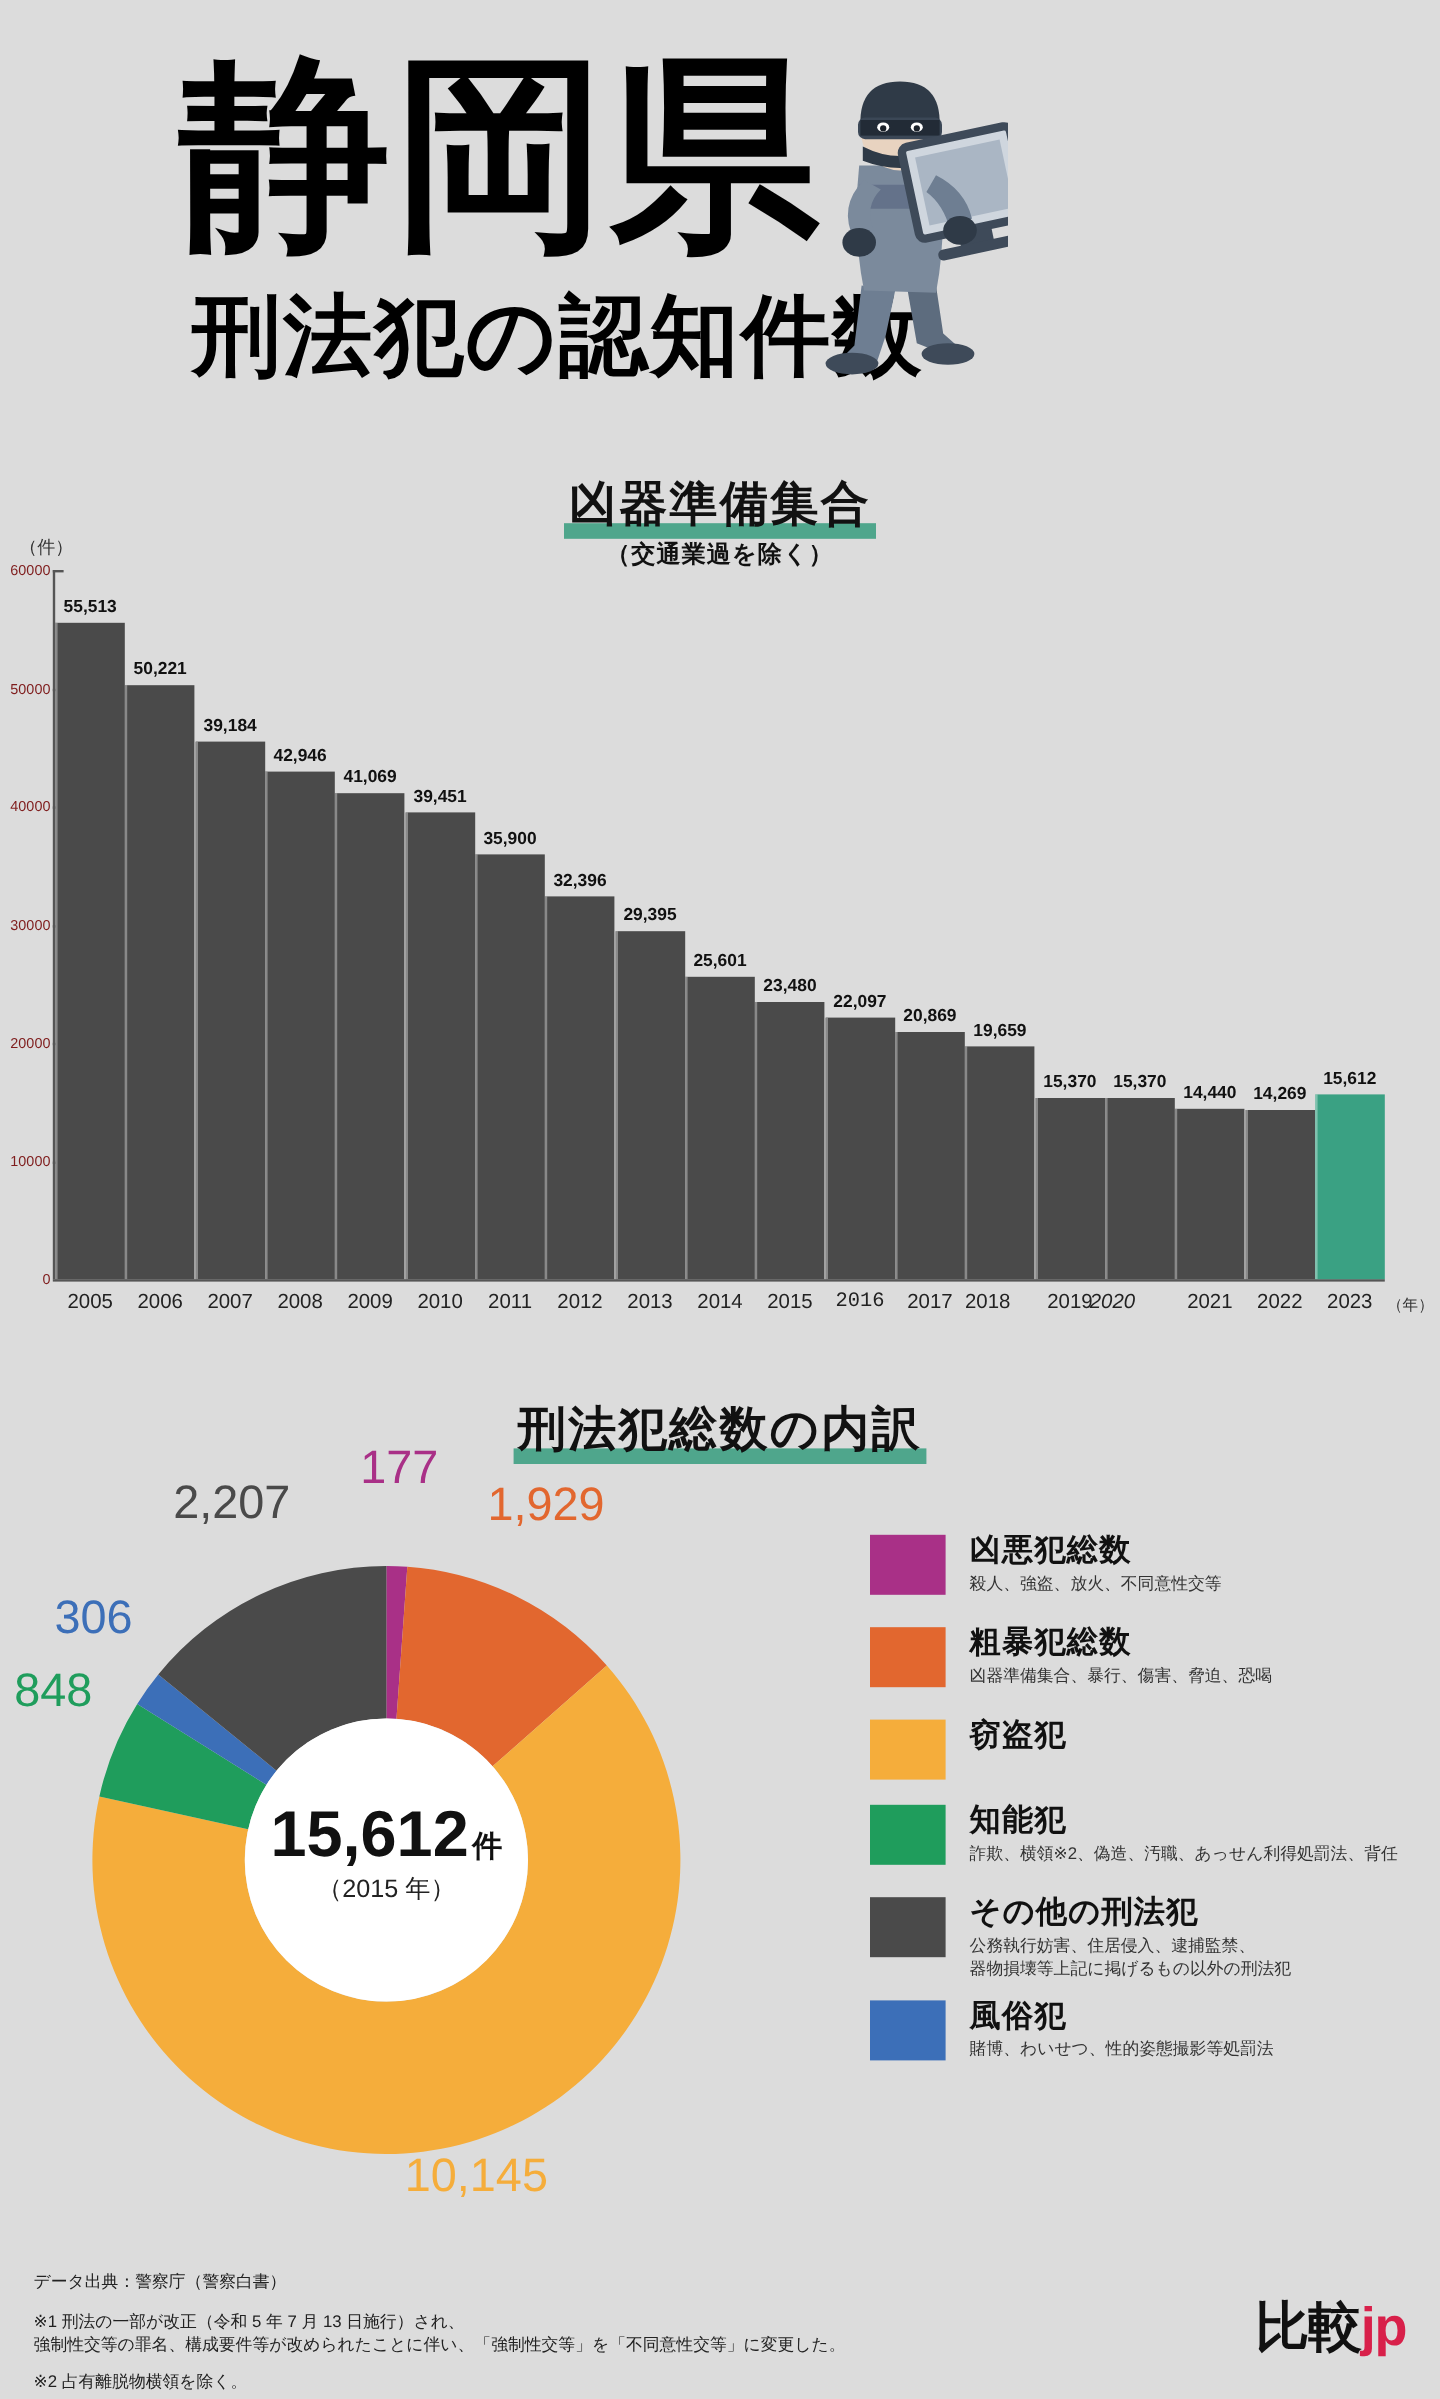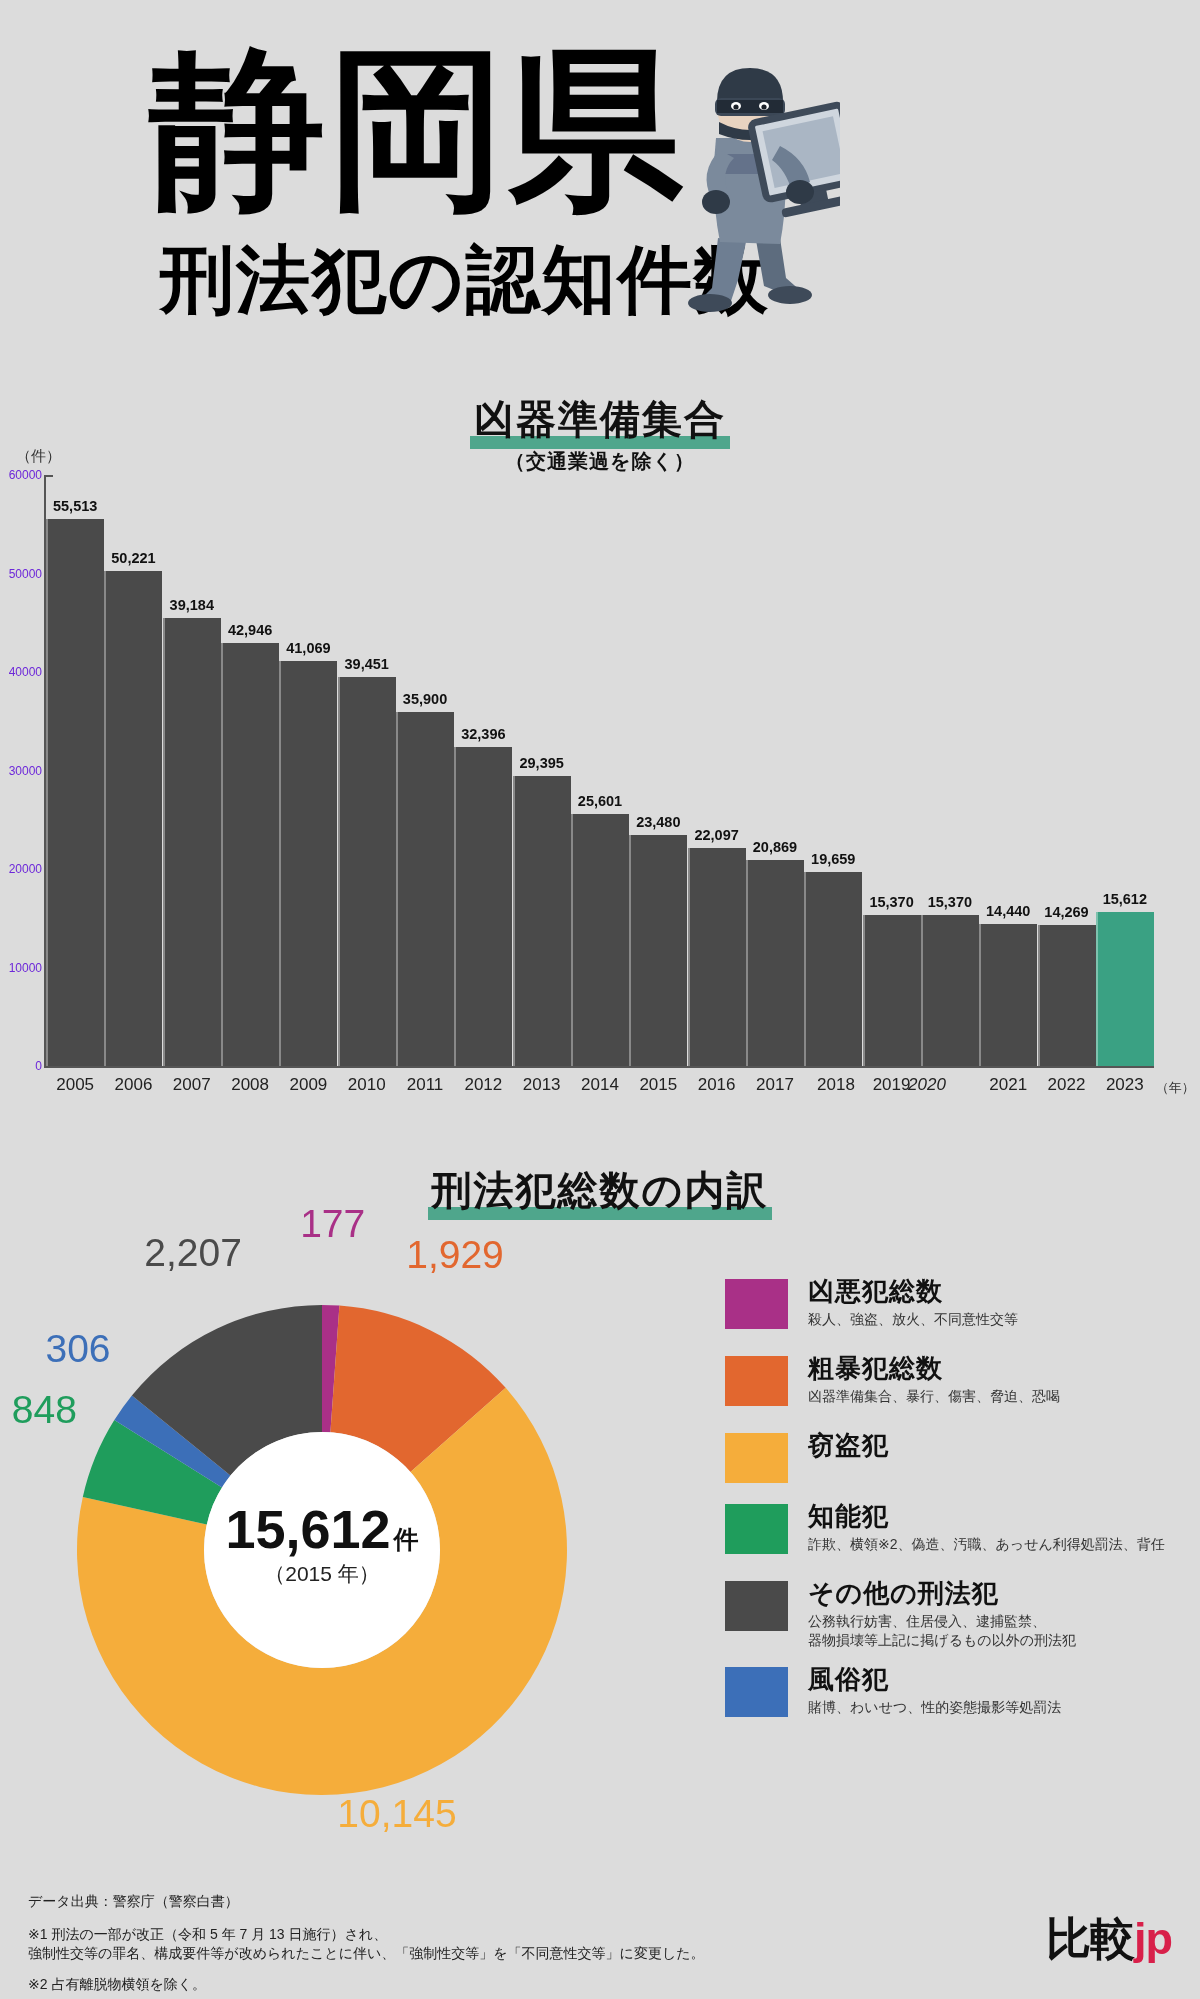--- a/index.html
+++ b/index.html
@@ -41,21 +41,21 @@
   .sec-sub{
     position:absolute;width:1200px;text-align:center;
     font-size:20px;font-weight:700;color:#111;letter-spacing:1px;
   }
 
   
   .bar-area{position:absolute;left:0;top:455px;width:1200px;height:660px;}
   .unit-label{position:absolute;left:16px;top:-8px;font-size:15px;color:#333;}
   .plot{position:absolute;left:44px;top:20px;width:1110px;height:615px;}
   .yaxis{position:absolute;left:0;top:0;width:2px;height:591px;background:#555;}
-  .ytick{position:absolute;left:-42px;width:40px;text-align:right;font-size:12px;color:#6d28d9;transform:translateY(-7px);}
+  .ytick{position:absolute;left:-42px;width:40px;text-align:right;font-size:12px;color:#7f1d1d;transform:translateY(-7px);}
   .ytick-mark{position:absolute;left:0px;width:9px;height:2px;background:#555;}
   .xaxis{position:absolute;left:0;top:591px;width:1110px;height:2px;background:#555;}
   .bars{position:absolute;left:2px;top:0;width:1108px;height:591px;}
   .bcell{position:absolute;bottom:0;width:58px;}
   .bar{
     position:absolute;bottom:0;left:0;width:58px;
     background:#4a4a4a;
     box-shadow:2px 0 0 rgba(255,255,255,.35) inset;
   }
   .bar.hl{background:#3aa183;}
@@ -252,23 +252,23 @@
         <div class="xlab" style="left: 56.4737px;">2006</div>
         <div class="xlab" style="left: 114.789px;">2007</div>
         <div class="xlab" style="left: 173.105px;">2008</div>
         <div class="xlab" style="left: 231.421px;">2009</div>
         <div class="xlab" style="left: 289.737px;">2010</div>
         <div class="xlab" style="left: 348.053px;">2011</div>
         <div class="xlab" style="left: 406.368px;">2012</div>
         <div class="xlab" style="left: 464.684px;">2013</div>
         <div class="xlab" style="left: 523px;">2014</div>
         <div class="xlab" style="left: 581.316px;">2015</div>
-        <div class="xlab" style="left: 639.632px;">2016</div>
+        <div class="xlab" style="left: 639.632px; font-family: Liberation Mono, monospace;">2016</div>
         <div class="xlab" style="left: 697.947px;">2017</div>
-        <div class="xlab" style="left: 759px;">2018</div>
+        <div class="xlab" style="left: 734px; text-align: right;">2018</div>
         <div class="xlab" style="left: 814.579px;">2019</div>
         <div class="xlab" style="left: 850px; font-style: italic;">2020</div>
         <div class="xlab" style="left: 931.211px;">2021</div>
         <div class="xlab" style="left: 989.526px;">2022</div>
         <div class="xlab" style="left: 1047.84px;">2023</div>
         <div class="xunit" style="left: 1109.84px;">（年）</div>
       </div>
   </div>
 
   <div class="sec-title-wrap" style="top:1163px;">

